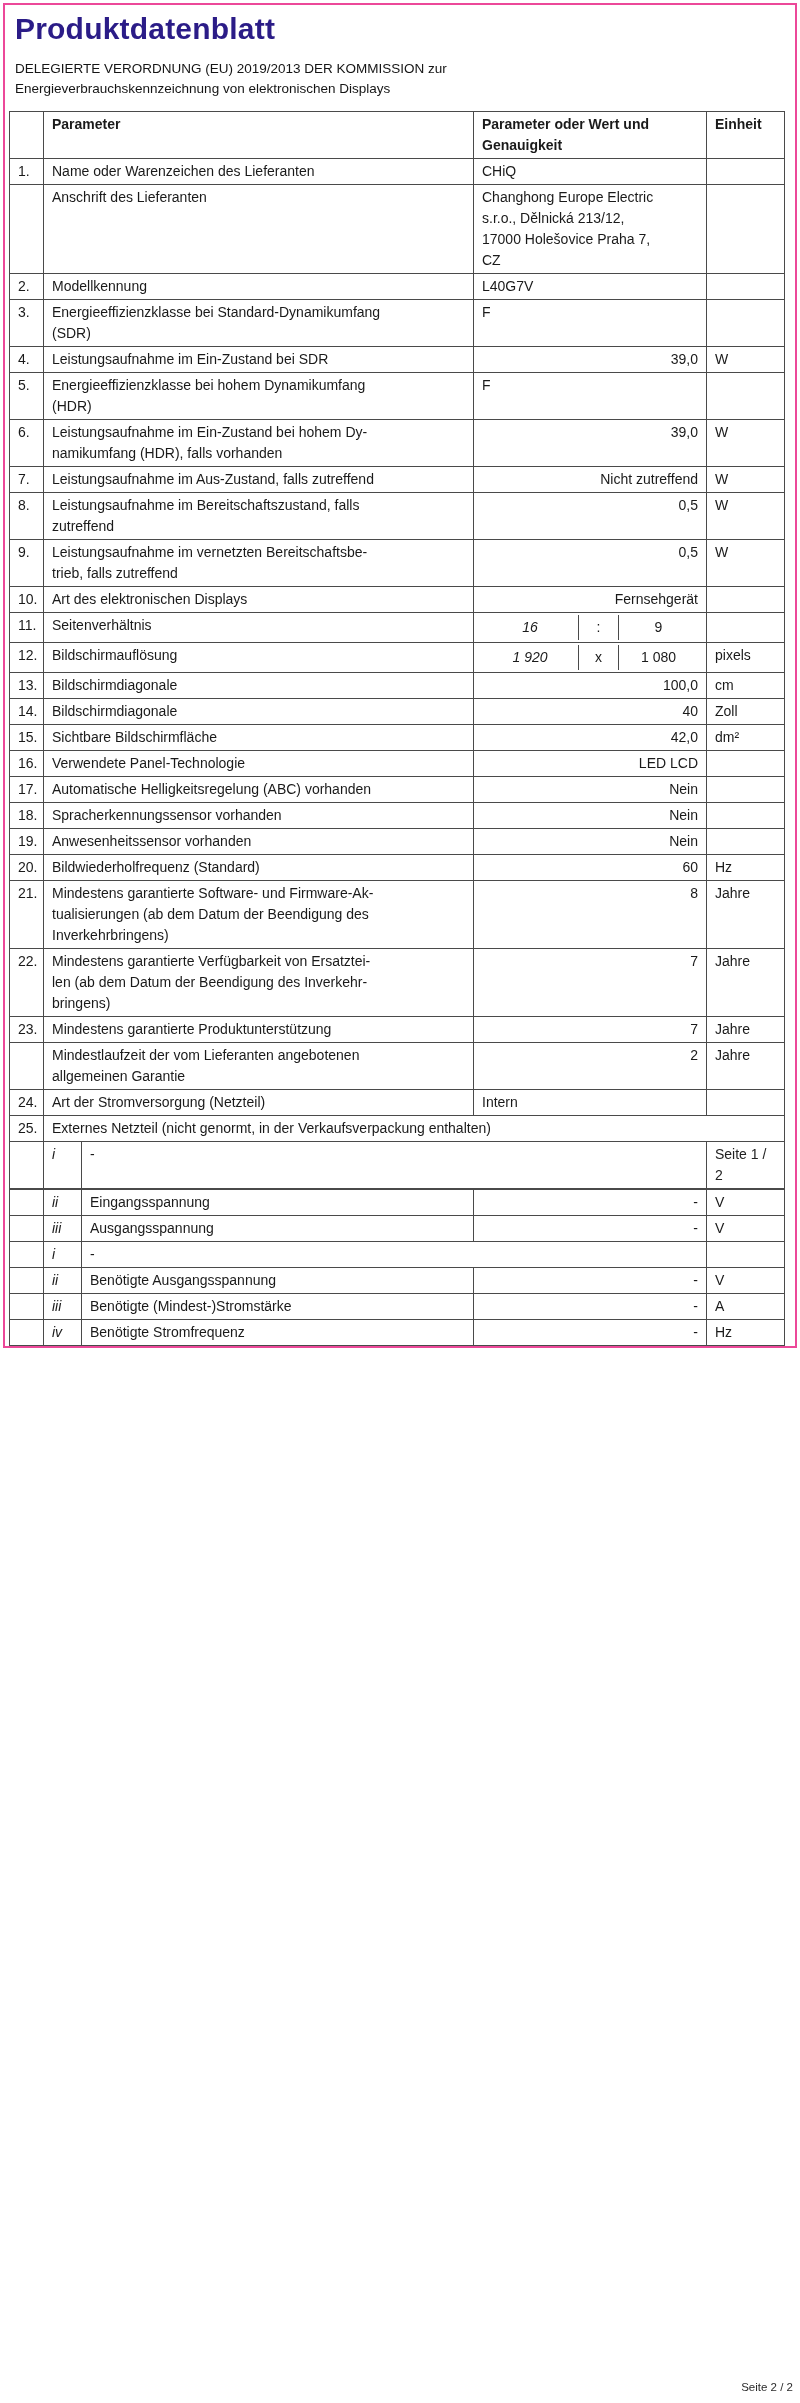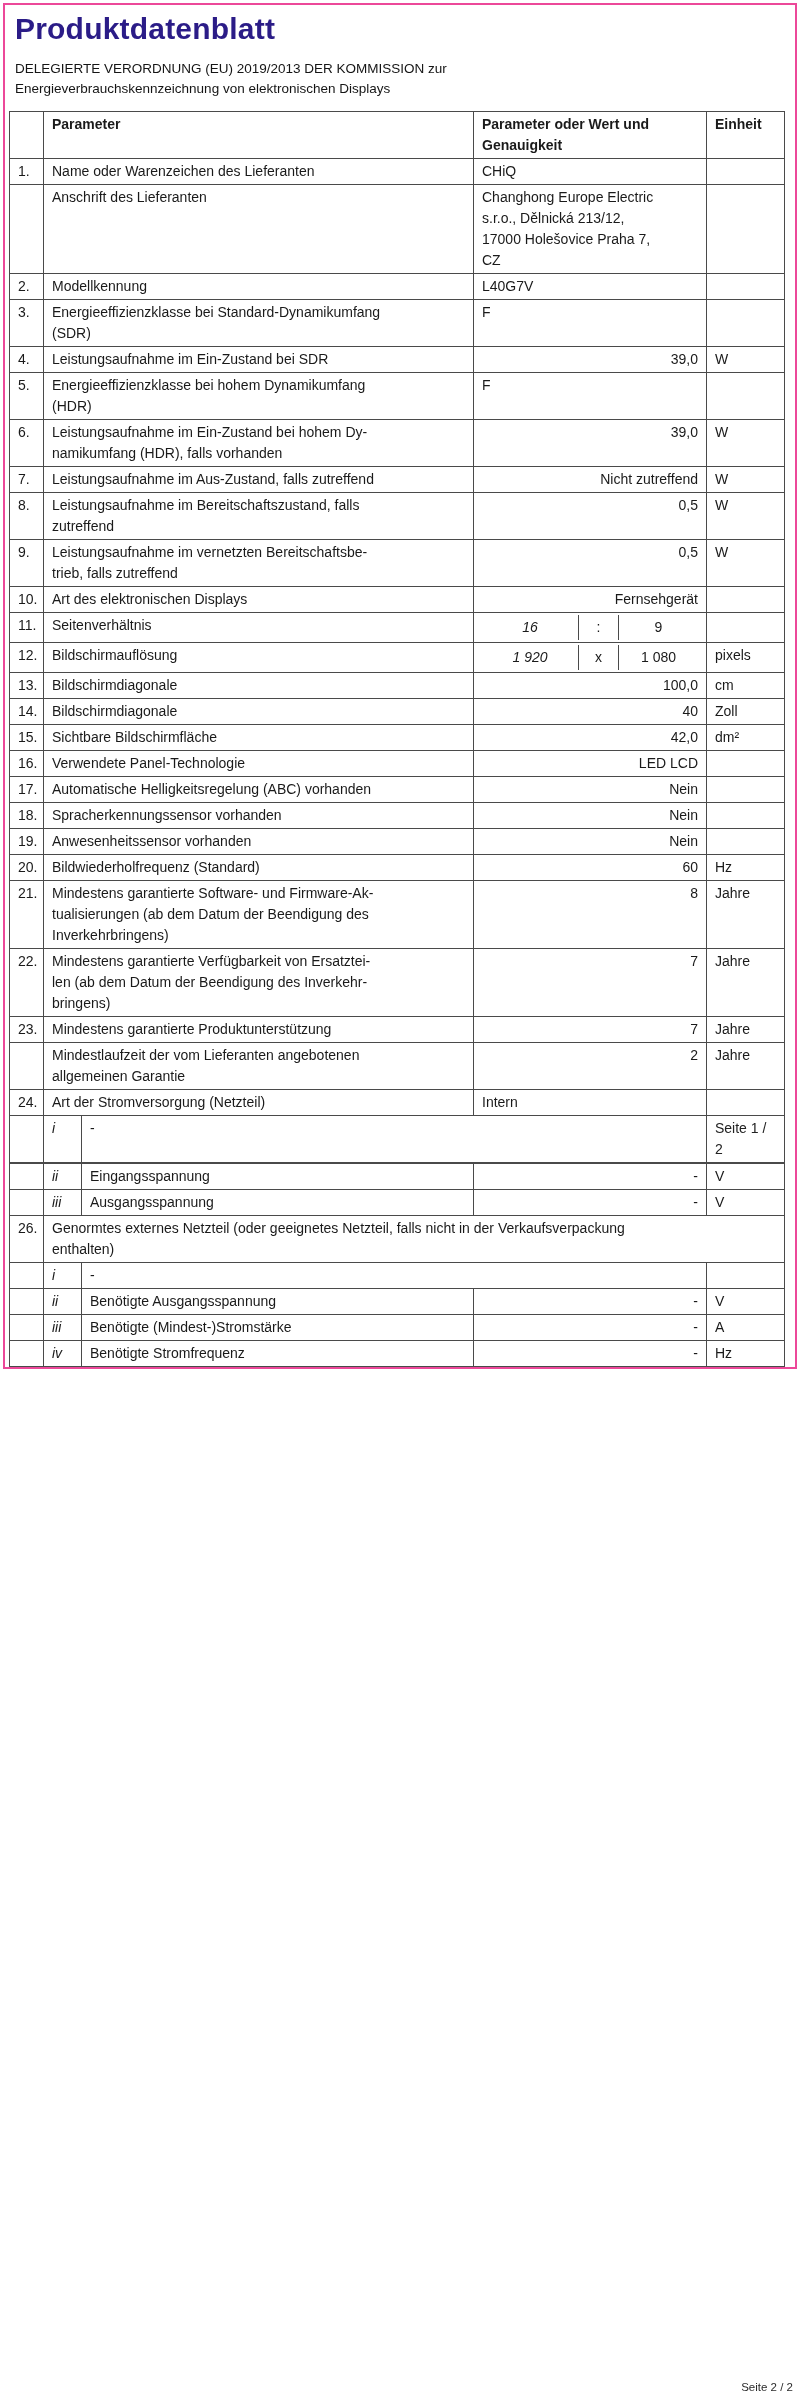--- a/index.html
+++ b/index.html
@@ -234,44 +234,43 @@
 allgemeinen Garantie</td>
           <td class="val right">2</td>
           <td class="unit">Jahre</td>
         </tr>
         <tr>
           <td class="num">24.</td>
           <td class="param" colspan="2">Art der Stromversorgung (Netzteil)</td>
           <td class="val left">Intern</td>
           <td class="unit"></td>
         </tr>
+        <tr>
+          <td class="num">25.</td>
+          <td class="param" colspan="4">Externes Netzteil (nicht genormt, in der Verkaufsverpackung enthalten)</td>
+        </tr>
         <tr class="pagebreak">
           <td class="num"></td>
           <td class="roman">i</td>
           <td class="param" colspan="2">-</td>
           <td class="unit note">Seite 1 / 2</td>
         </tr>
         <tr>
           <td class="num"></td>
           <td class="roman">ii</td>
           <td class="param">Eingangsspannung</td>
           <td class="val right">-</td>
           <td class="unit">V</td>
         </tr>
         <tr>
           <td class="num"></td>
           <td class="roman">iii</td>
           <td class="param">Ausgangsspannung</td>
           <td class="val right">-</td>
           <td class="unit">V</td>
-        </tr>
-        <tr>
-          <td class="num">26.</td>
-          <td class="param" colspan="4">Genormtes externes Netzteil (oder geeignetes Netzteil, falls nicht in der Verkaufsverpackung
-enthalten)</td>
         </tr>
         <tr>
           <td class="num"></td>
           <td class="roman">i</td>
           <td class="param" colspan="2">-</td>
           <td class="unit note"></td>
         </tr>
         <tr>
           <td class="num"></td>
           <td class="roman">ii</td>

